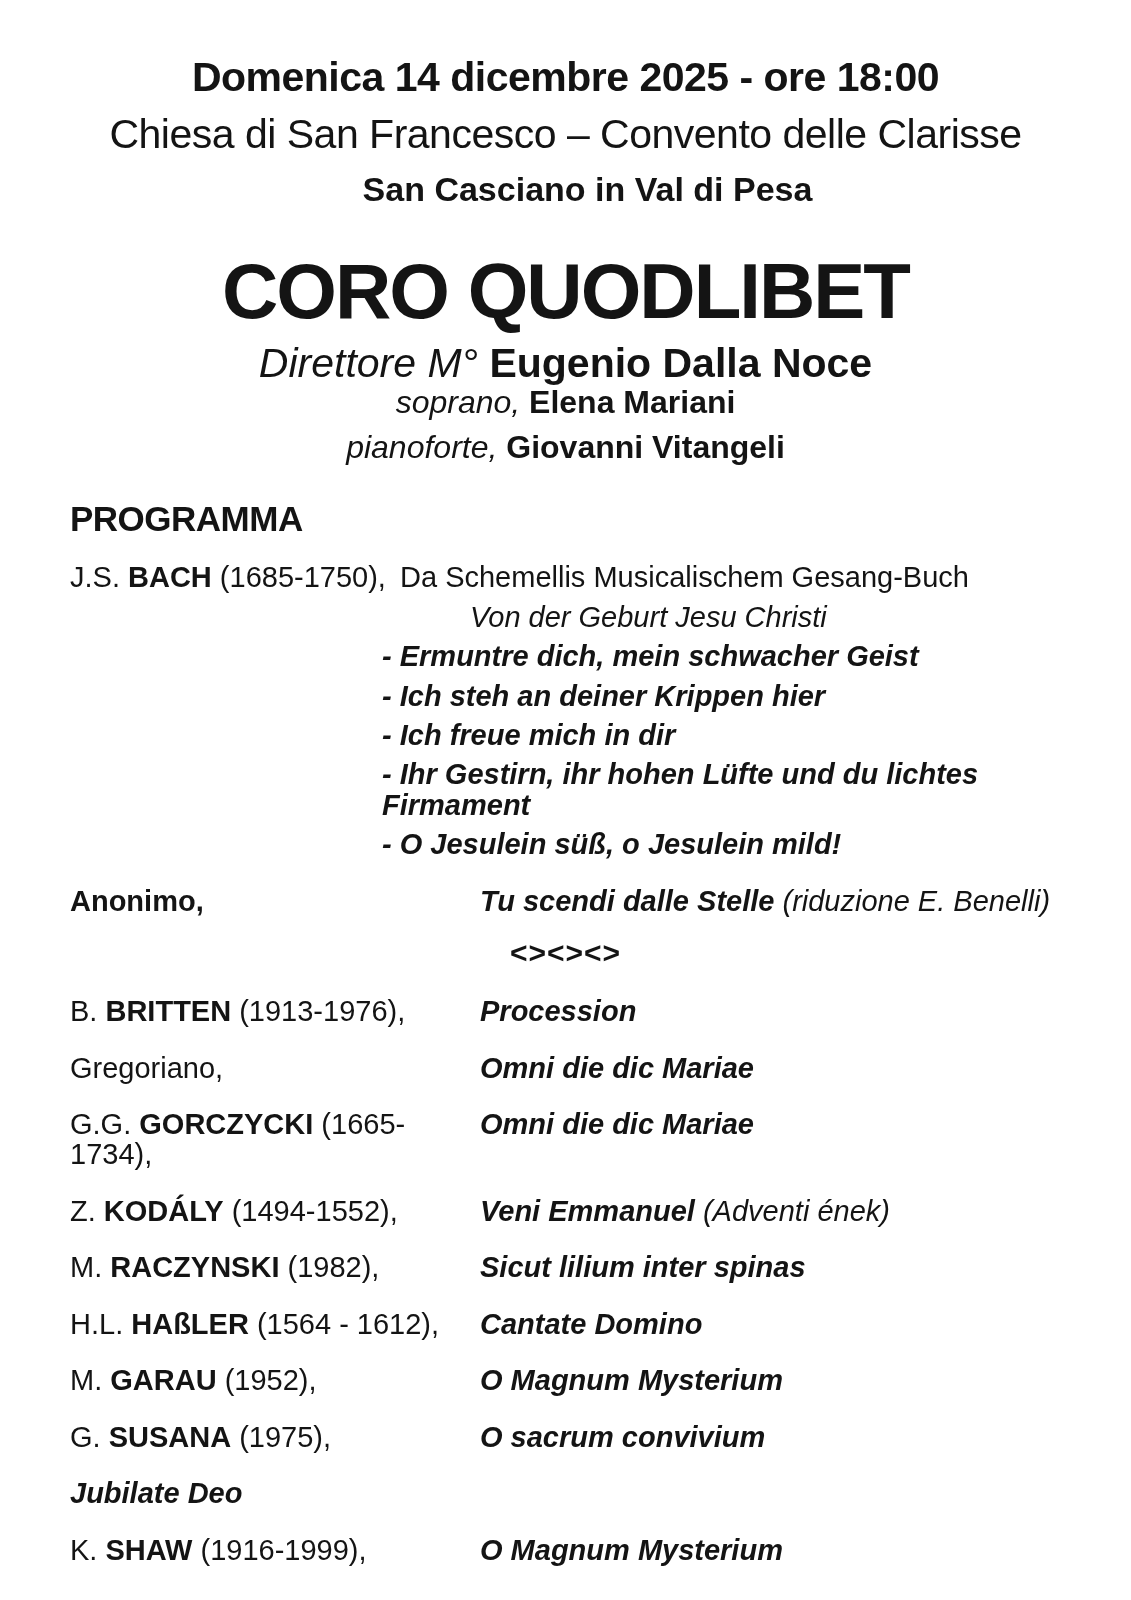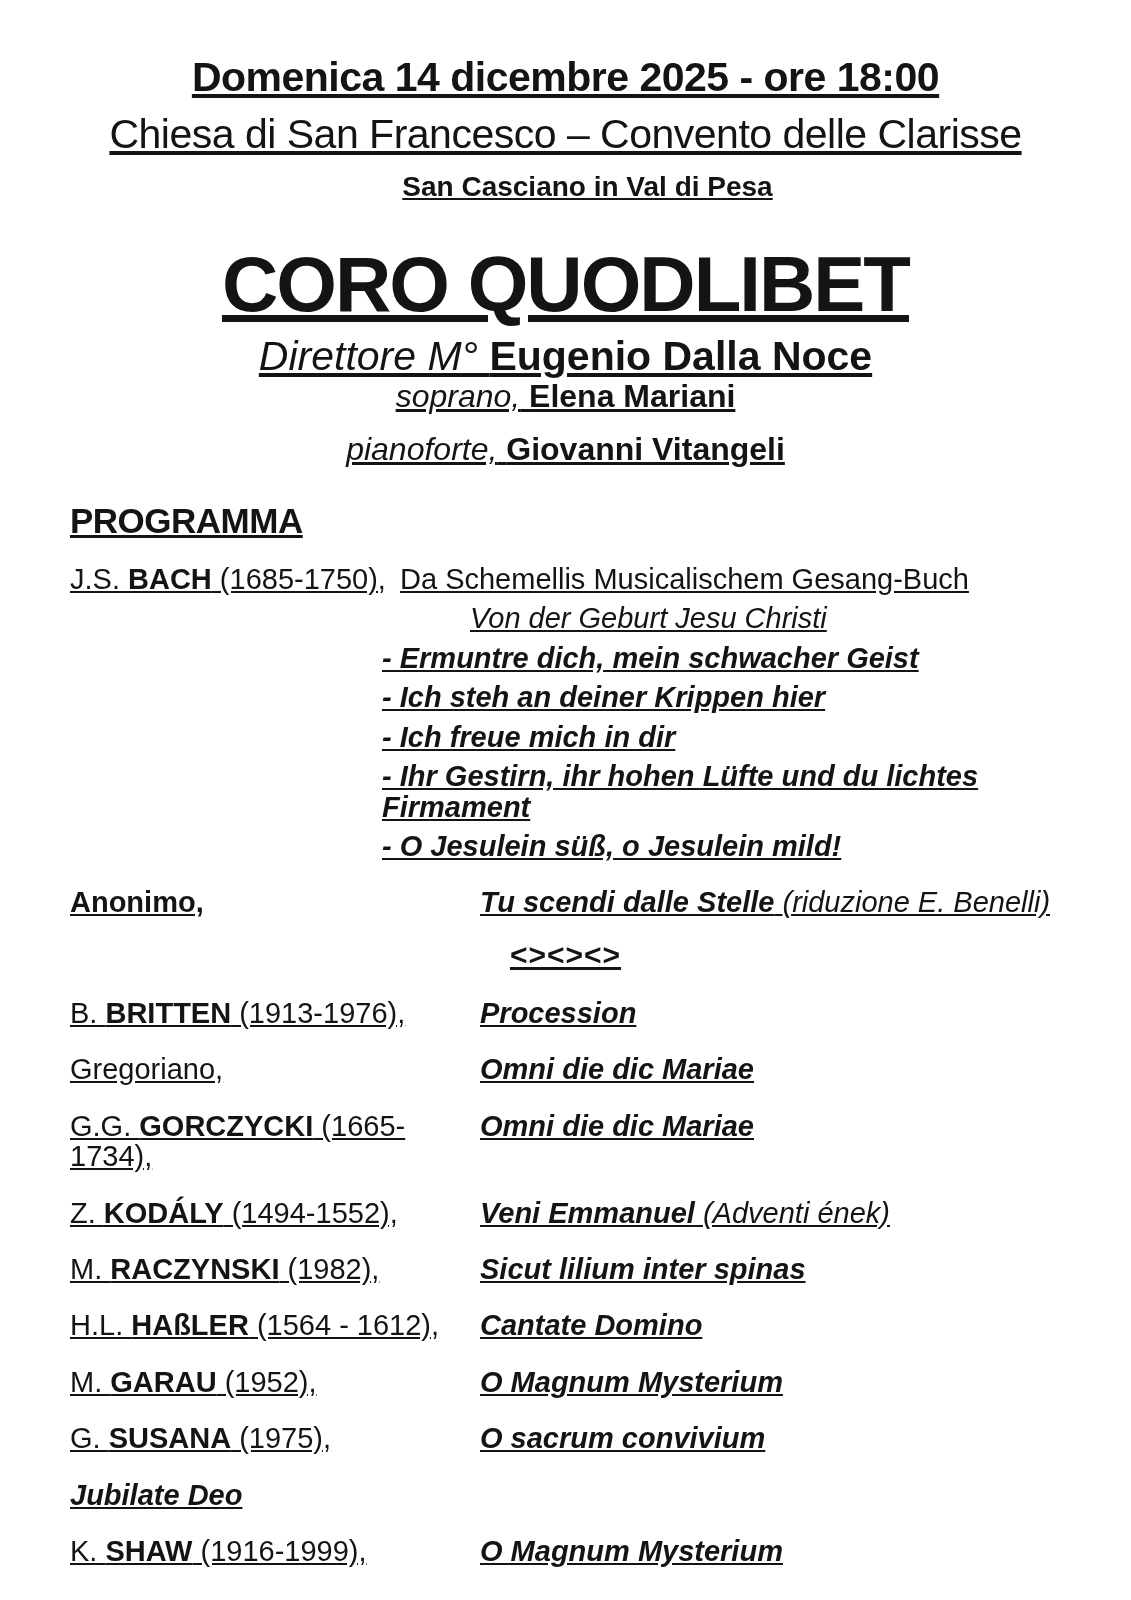--- a/index.html
+++ b/index.html
@@ -12,39 +12,38 @@
     height: 1600px;
     overflow: hidden;
     font-family: "Liberation Sans", sans-serif;
     color: #141414;
   }
   .page {
     width: 1131px;
     height: 1400px;
     padding-top: 56px;
     box-sizing: border-box;
-    text-decoration: underline;
   }
   
   .event-header { text-align: center; }
   .event-datetime {
     font-size: 41px;
     font-weight: bold;
     line-height: 1.05;
     letter-spacing: -0.5px;
   }
   .event-venue {
     font-size: 41px;
     font-weight: normal;
     margin-top: 14px;
     line-height: 1.05;
     letter-spacing: -0.5px;
   }
   .event-city {
-    font-size: 28px;
+    font-size: 34px;
     font-weight: bold;
     margin-top: 16px;
     line-height: 1.05;
     padding-left: 44px;
   }
   
   .title-block { text-align: center; }
   .choir-name {
     margin: 44px 0 0 0;
     font-size: 78px;
@@ -58,21 +57,21 @@
     font-size: 41px;
     line-height: 1.05;
   }
   .role-label { font-style: italic; font-weight: normal; }
   .person-name { font-weight: bold; }
   .soprano-line {
     font-size: 32px;
     line-height: 1.1;
   }
   .piano-line {
-    margin-top: 18px;
+    margin-top: 10px;
     font-size: 32px;
     line-height: 1.1;
   }
   
   .program-heading {
     margin: 36px 0 0 70px;
     font-size: 35px;
     font-weight: bold;
     line-height: 1.0;
     letter-spacing: -0.5px;

